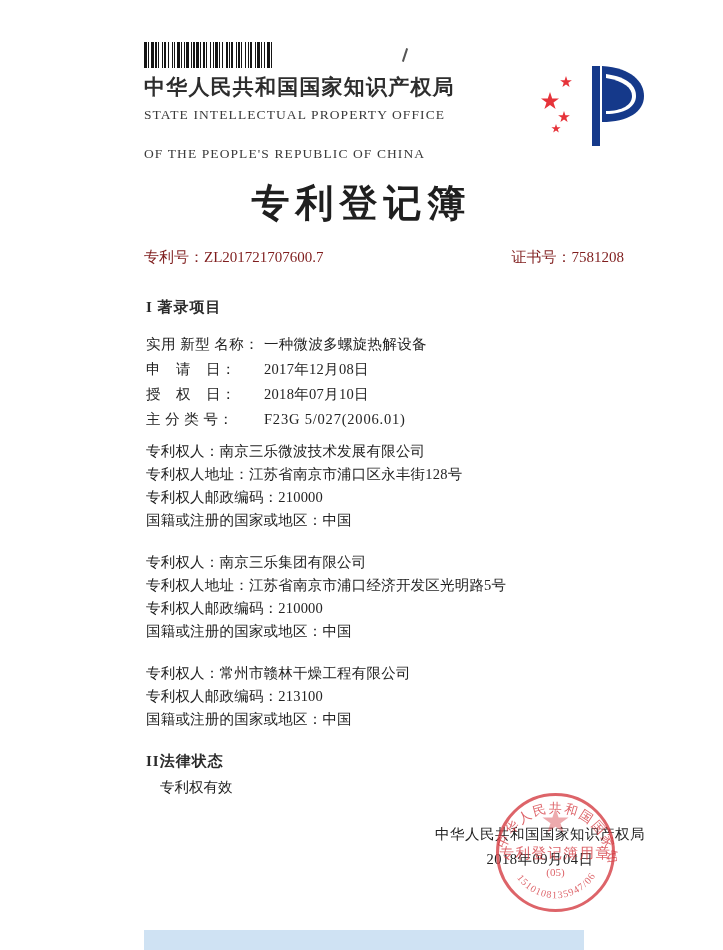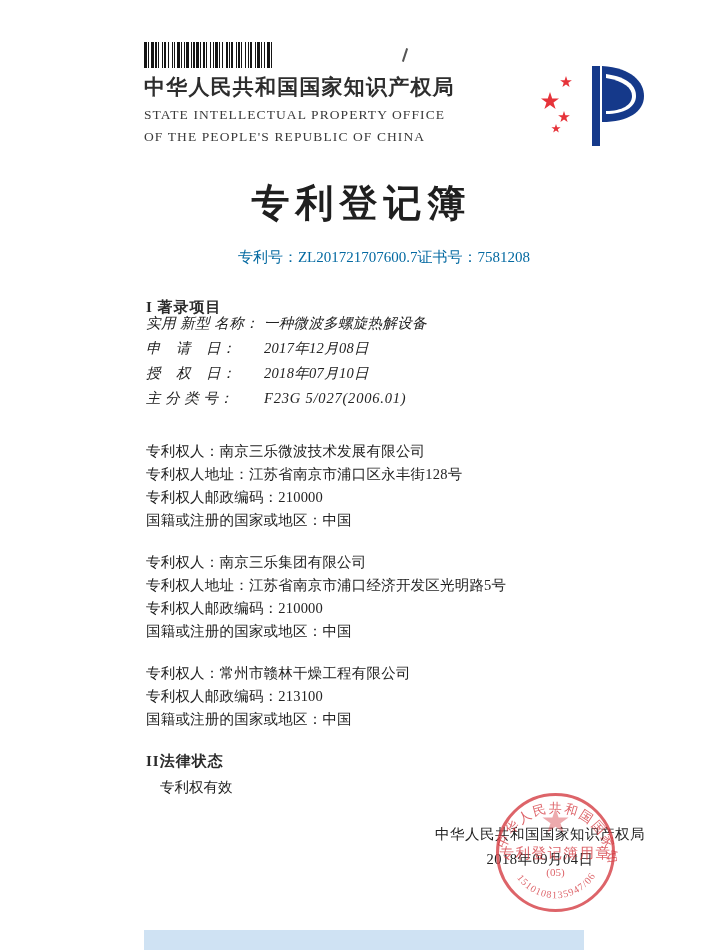--- a/index.html
+++ b/index.html
@@ -55,21 +55,21 @@
     white-space: nowrap;
   }
   .header-en1, .header-en2 {
     font-family: "Liberation Serif", serif;
     font-size: 13.5px;
     letter-spacing: 1.1px;
     color: #3a3a3a;
     margin-top: 7px;
     white-space: nowrap;
   }
-  .header-en2 { margin-top: 6px; }
+  .header-en2 { margin-top: 23px; }
 
   
   .tick {
     position: absolute;
     left: 404px;
     top: 48px;
     width: 2px;
     height: 14px;
     background: #555;
     transform: rotate(18deg);
@@ -98,43 +98,42 @@
     color: #1f1f1f;
   }
 
   
   .num-row {
     position: absolute;
     left: 144px;
     top: 248px;
     width: 480px;
     display: flex;
-    justify-content: center;
+    justify-content: space-between;
     font-size: 15px;
-    color: #0369a1;
+    color: #7f1d1d;
   }
   .num-row .cert { margin-right: 0; }
 
   
   .sec1-head {
     position: absolute;
     left: 146px;
     top: 298px;
     font-size: 15px;
     font-weight: 700;
     letter-spacing: 1px;
     text-align: center;
   }
 
   .field-list {
     position: absolute;
     left: 146px;
-    top: 312px;
+    top: 333px;
     width: 460px;
-    font-style: italic;
   }
   .field-row {
     display: flex;
     font-size: 14.5px;
     line-height: 22px;
     margin-bottom: 3px;
   }
   .field-label {
     width: 118px;
     flex: none;

